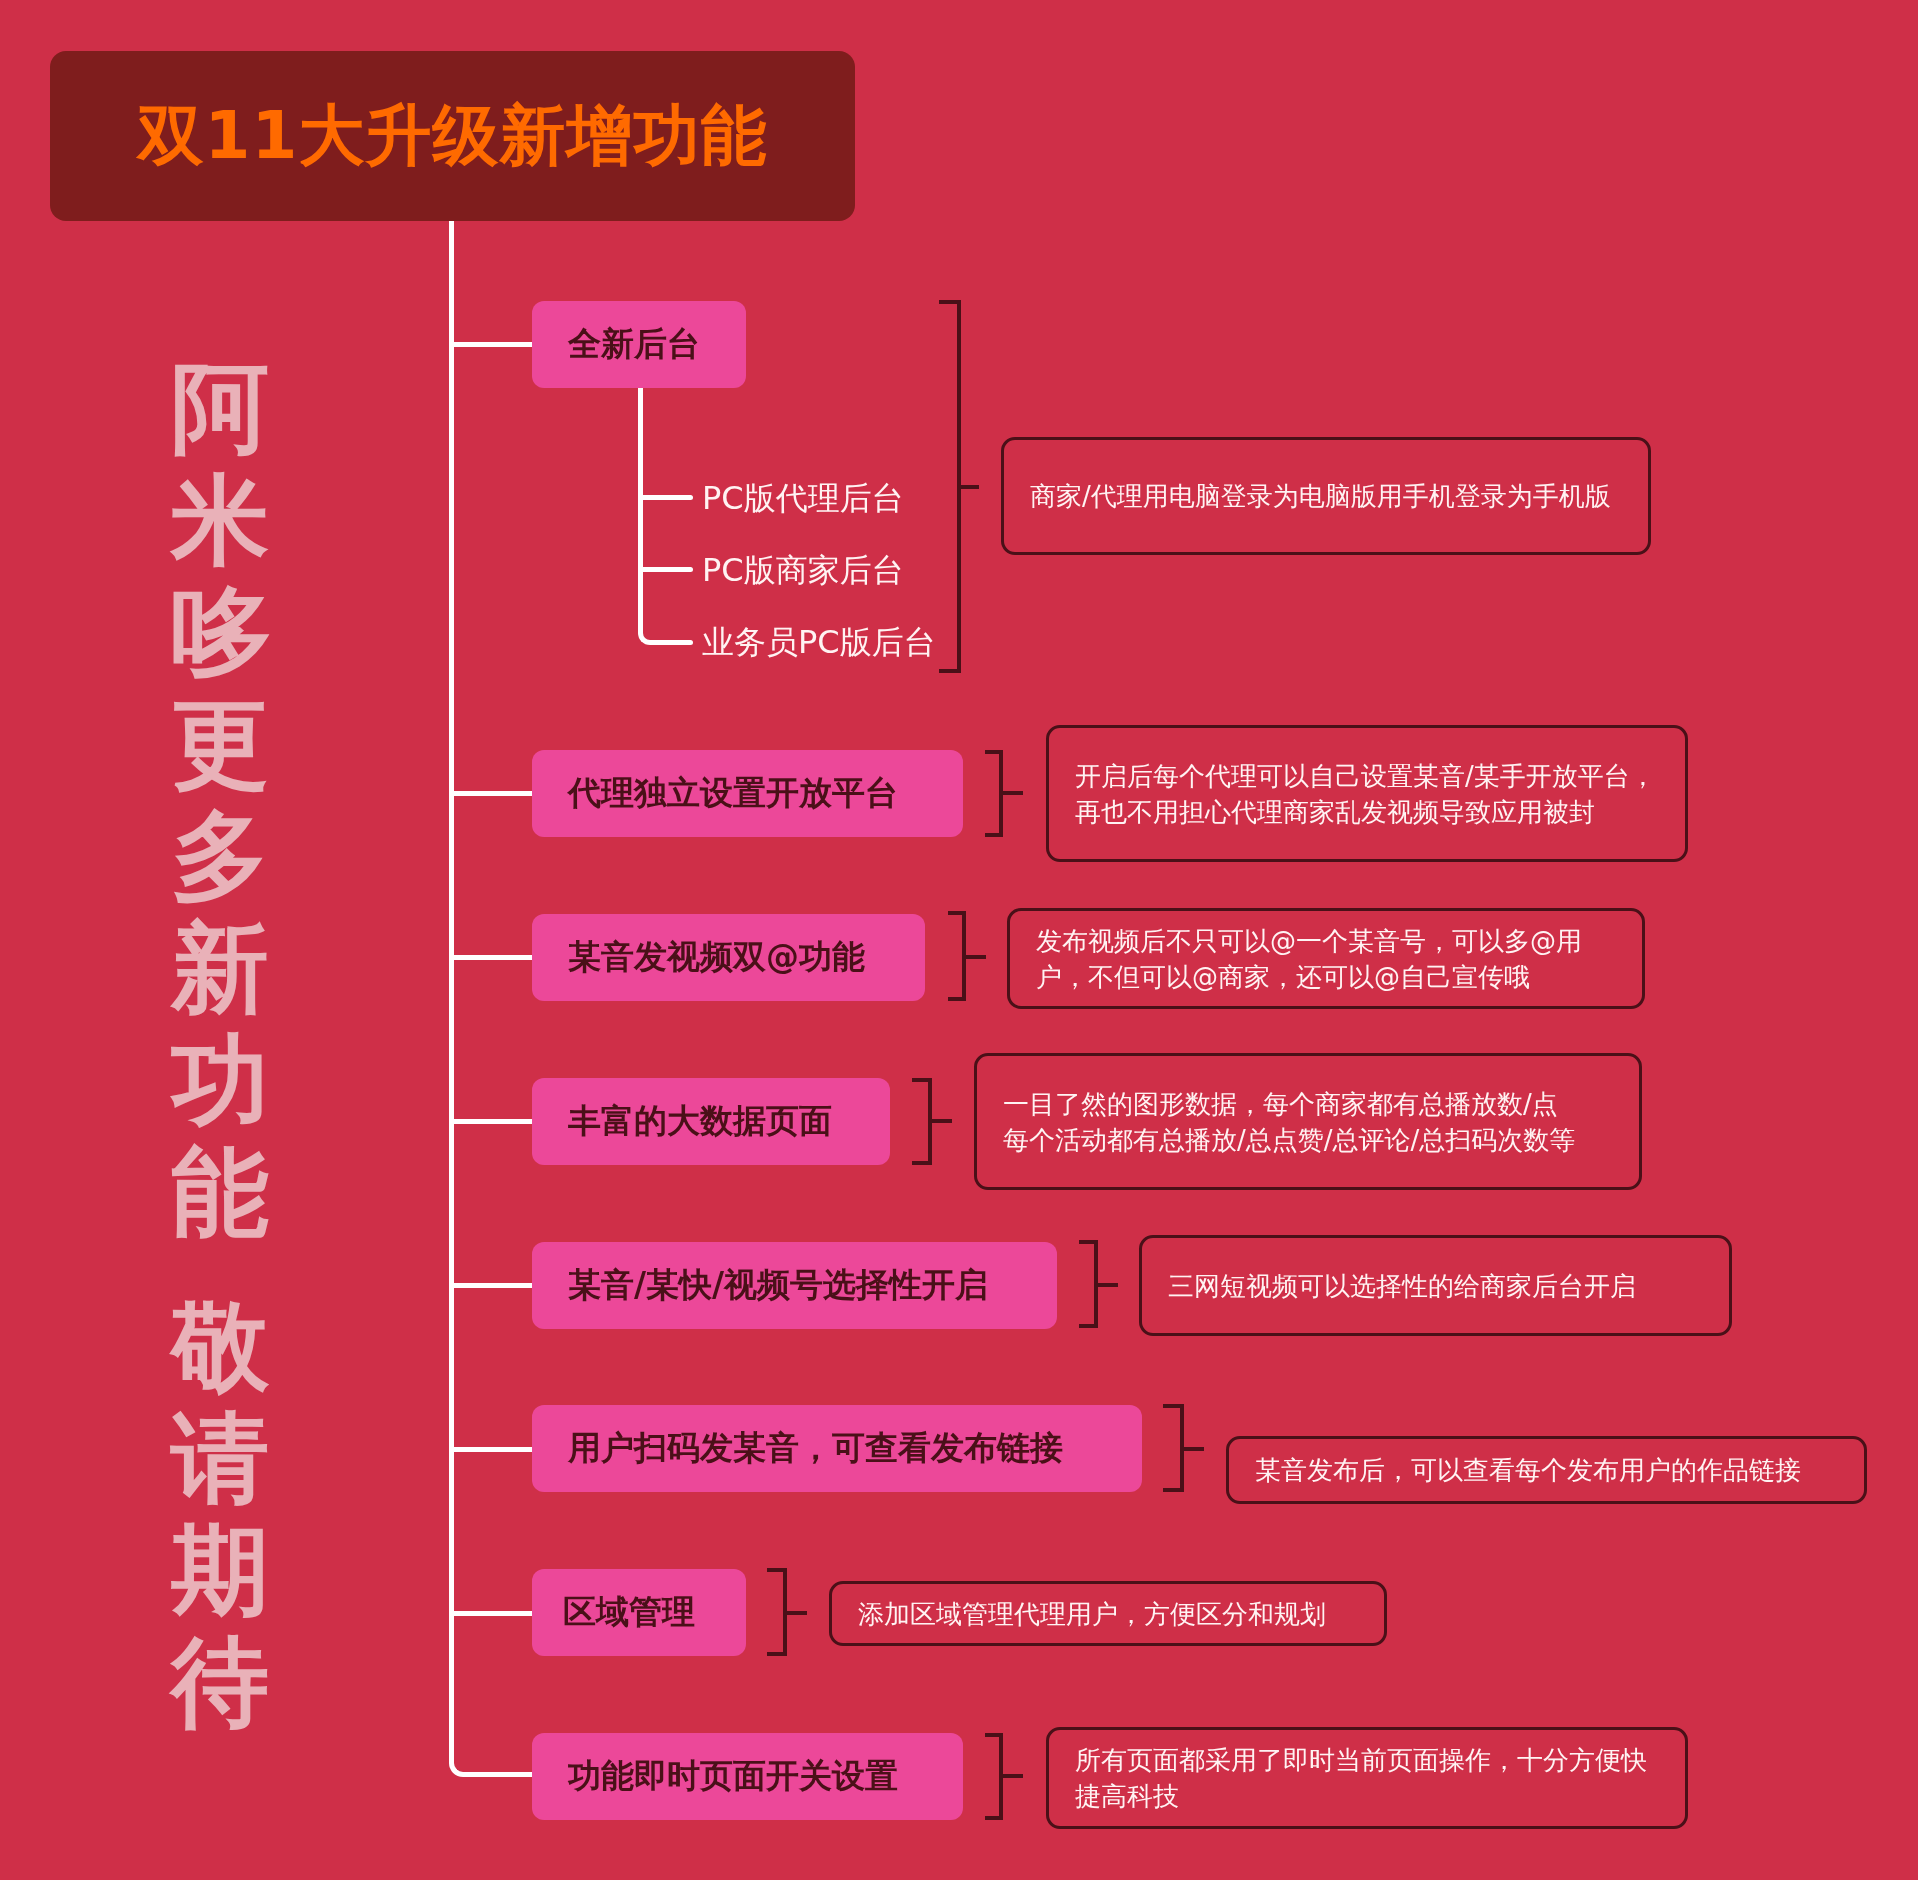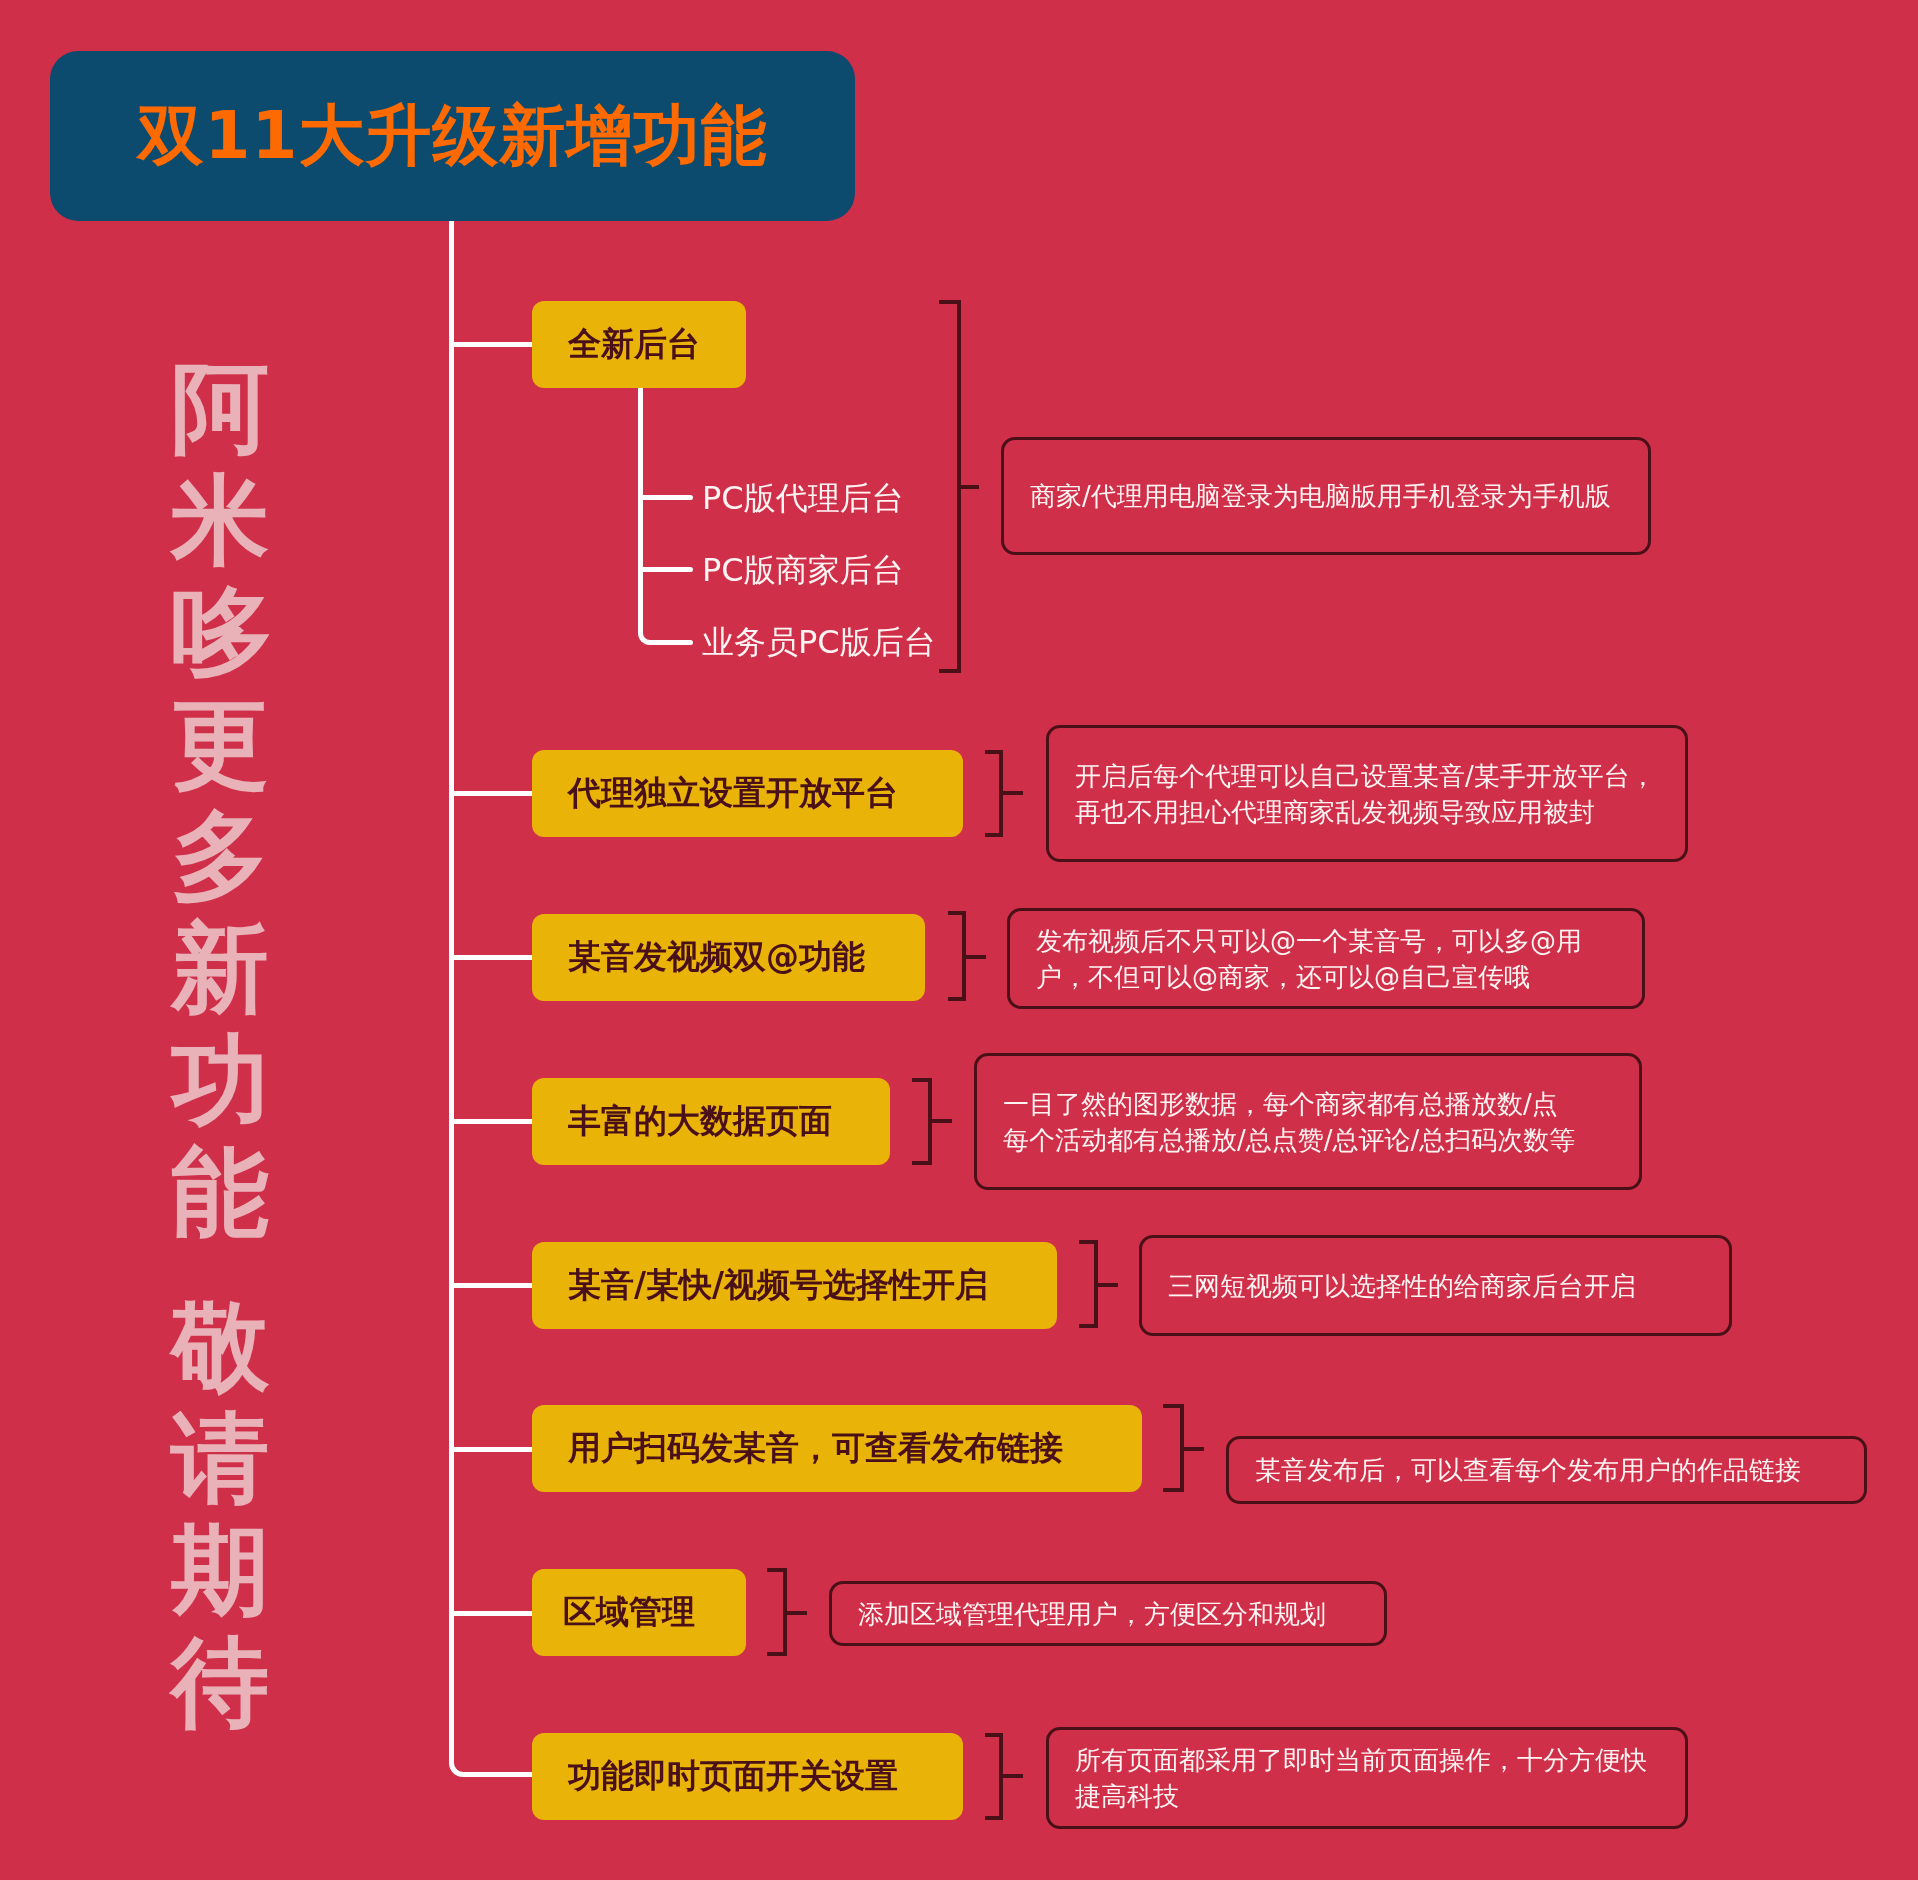--- a/index.html
+++ b/index.html
@@ -1,37 +1,37 @@
 <!DOCTYPE html>
 <html><head>
 <meta charset="utf-8">
 <style>
   html, body { margin:0; padding:0; }
   body { width:1918px; height:1880px; background:#cf2f48; position:relative; overflow:hidden;
          font-family:"DejaVu Sans", "Liberation Sans", sans-serif; }
   .abs { position:absolute; box-sizing:border-box; }
 
   
-  #title-box { left:50px; top:51px; width:805px; height:170px; background:#0c4a6e; border-radius:28px;
+  #title-box { left:50px; top:51px; width:805px; height:170px; background:#7f1d1d; border-radius:16px;
                display:flex; align-items:center; justify-content:center; }
   #title-text { color:#ff6a00; font-weight:bold; font-size:66px; letter-spacing:1px; white-space:nowrap; }
 
   
   .vert { left:165px; width:110px; color:#e9b1b8; font-weight:bold; font-size:98px; line-height:112px;
           text-align:center; }
   #vert-1 { top:352px; }
   #vert-2 { top:1290px; }
   .vert span { display:block; }
 
   
   .line { background:#ffffff; }
   .dark { background:#4a1018; }
 
   
-  .node { left:532px; height:87px; background:#eab308; border-radius:12px; display:flex; align-items:center;
+  .node { left:532px; height:87px; background:#ec4899; border-radius:12px; display:flex; align-items:center;
           padding-left:36px; white-space:nowrap; color:#4a1018; font-weight:bold; font-size:33px; }
   .desc { border:3.5px solid #4a1018; border-radius:14px; color:#fff3f3; font-size:26px; line-height:36px;
           padding:0 20px 0 26px; display:flex; align-items:center; }
   .desc .txt { width:100%; }
   .sub { left:702px; color:#fff3f3; font-size:32px; white-space:nowrap; line-height:30px; }
 </style>
 </head>
 <body>
 
 <div id="title-box" class="abs">

